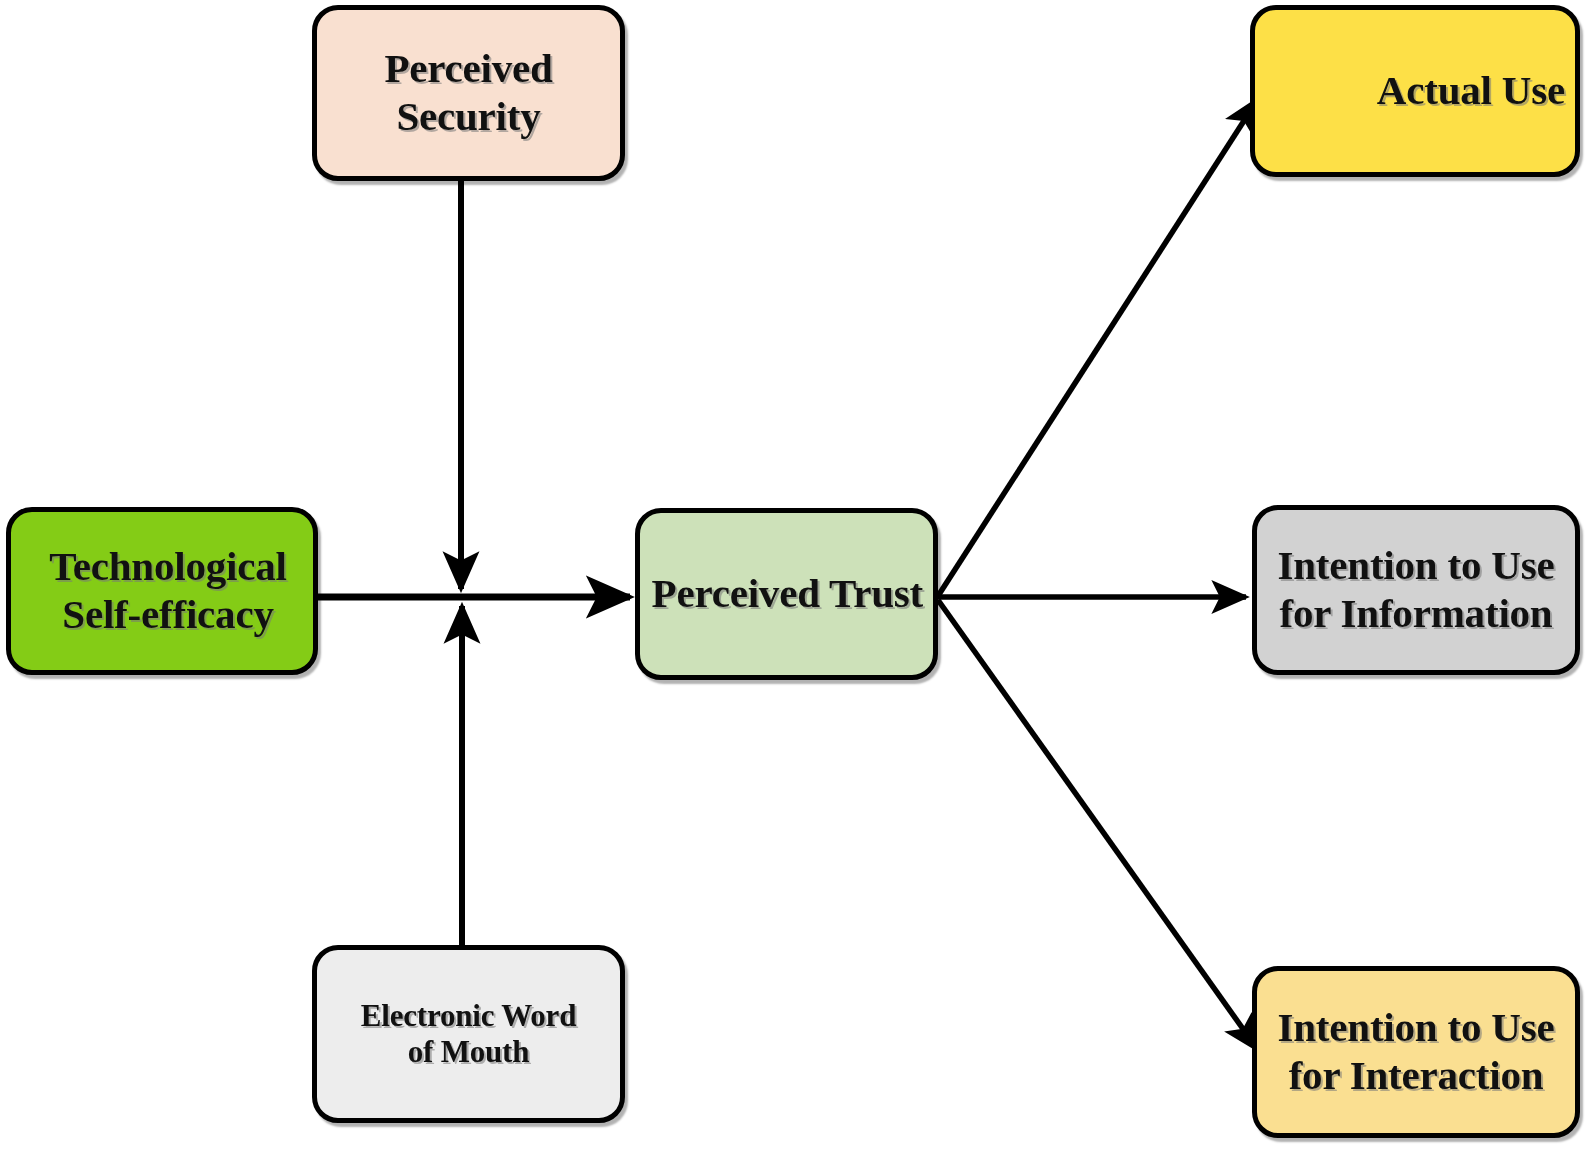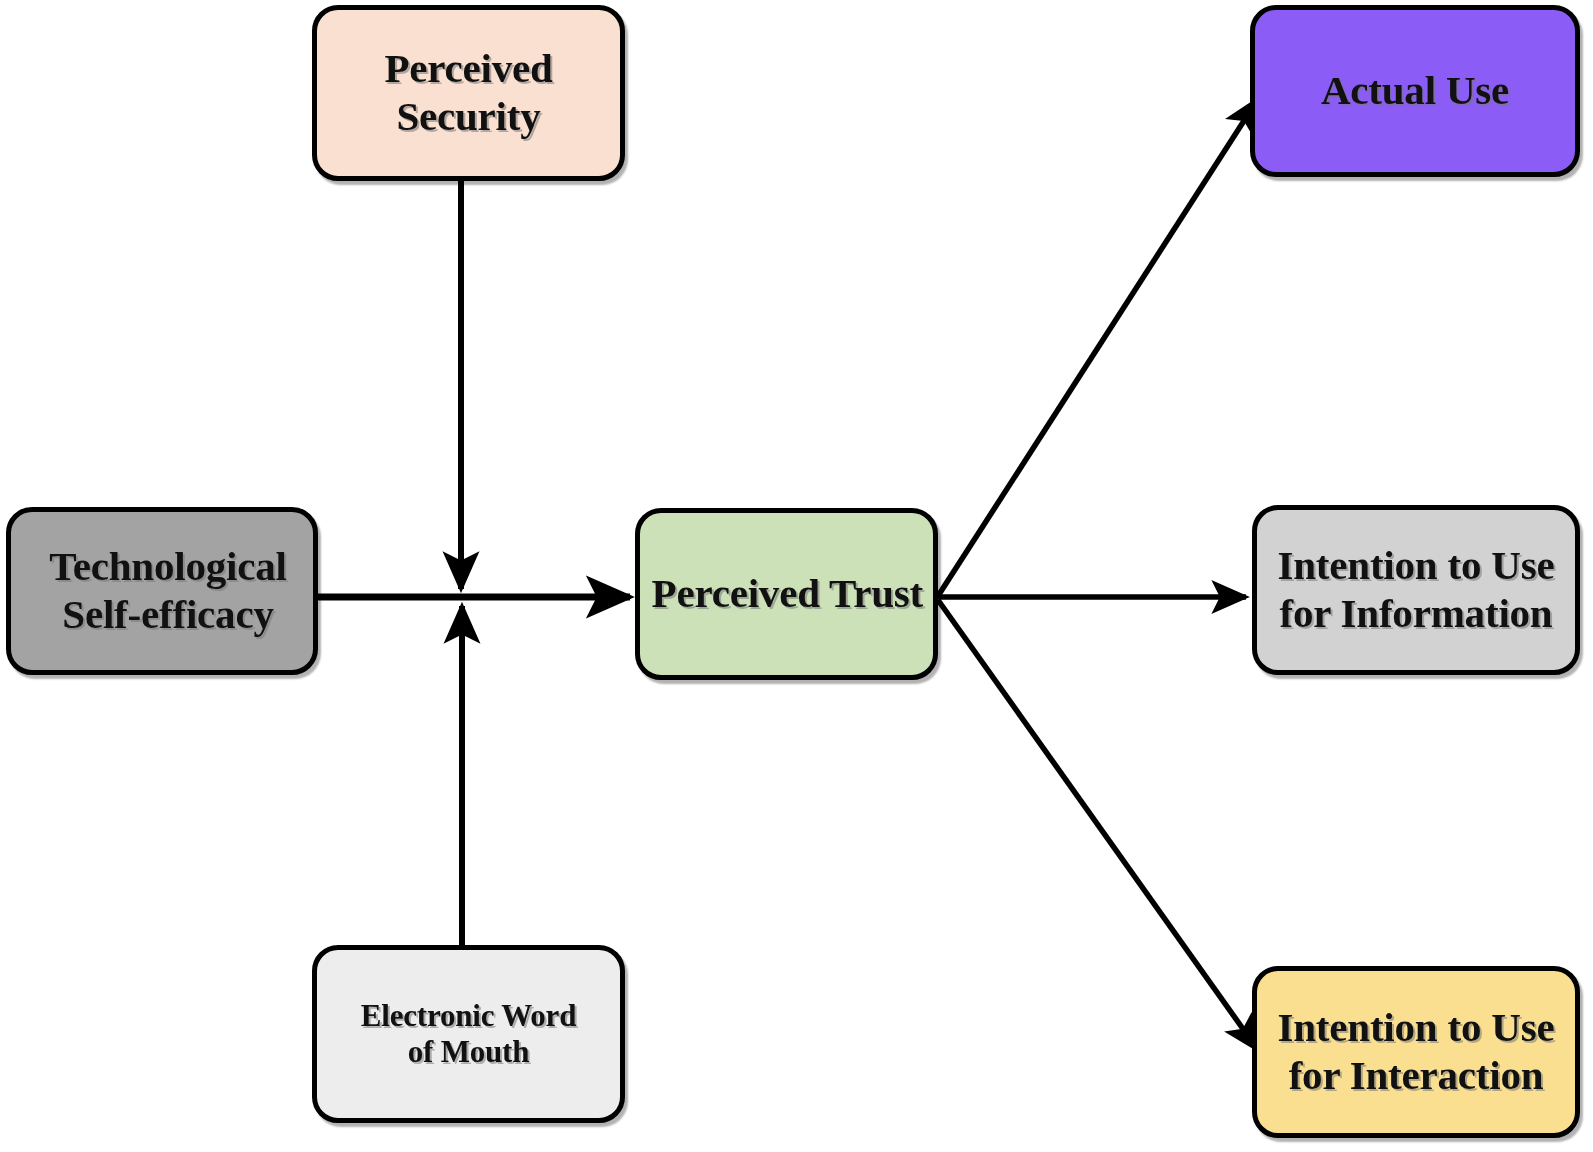--- a/index.html
+++ b/index.html
@@ -102,35 +102,35 @@
     <line x1="938" y1="597" x2="1246" y2="597" stroke="#000000" stroke-width="5.5" marker-end="url(#arrow)"></line>
 
     <line x1="938" y1="600" x2="1258" y2="1050" stroke="#000000" stroke-width="5.5" marker-end="url(#arrow)"></line>
   </svg>
 
   <div class="node" id="node-perceived-security" style="background-color: rgb(249, 224, 208);">
     <span class="label">Perceived
 Security</span>
   </div>
 
-  <div class="node" id="node-technological-self-efficacy" style="background-color: #a3a3a3; padding-left: 12px;">
+  <div class="node" id="node-technological-self-efficacy" style="background-color: #84cc16; padding-left: 12px;">
     <span class="label">Technological
 Self-efficacy</span>
   </div>
 
   <div class="node" id="node-electronic-word-of-mouth" style="background-color: rgb(237, 237, 237);">
     <span class="label">Electronic Word
 of Mouth</span>
   </div>
 
   <div class="node" id="node-perceived-trust" style="background-color: rgb(205, 225, 185); justify-content: flex-end;">
     <span class="label">Perceived Trust</span>
   </div>
 
-  <div class="node" id="node-actual-use" style="background-color: #8b5cf6;">
+  <div class="node" id="node-actual-use" style="background-color: #fde047; justify-content: flex-end;">
     <span class="label">Actual Use</span>
   </div>
 
   <div class="node" id="node-intention-information" style="background-color: rgb(210, 210, 210);">
     <span class="label">Intention to Use
 for Information</span>
   </div>
 
   <div class="node" id="node-intention-interaction" style="background-color: rgb(250, 223, 145);">
     <span class="label">Intention to Use

